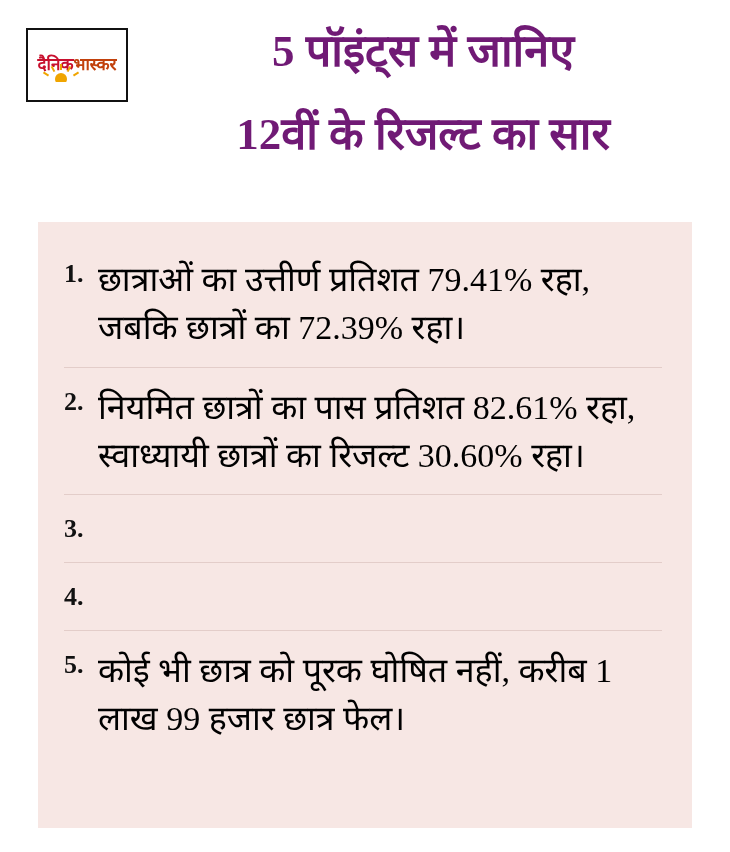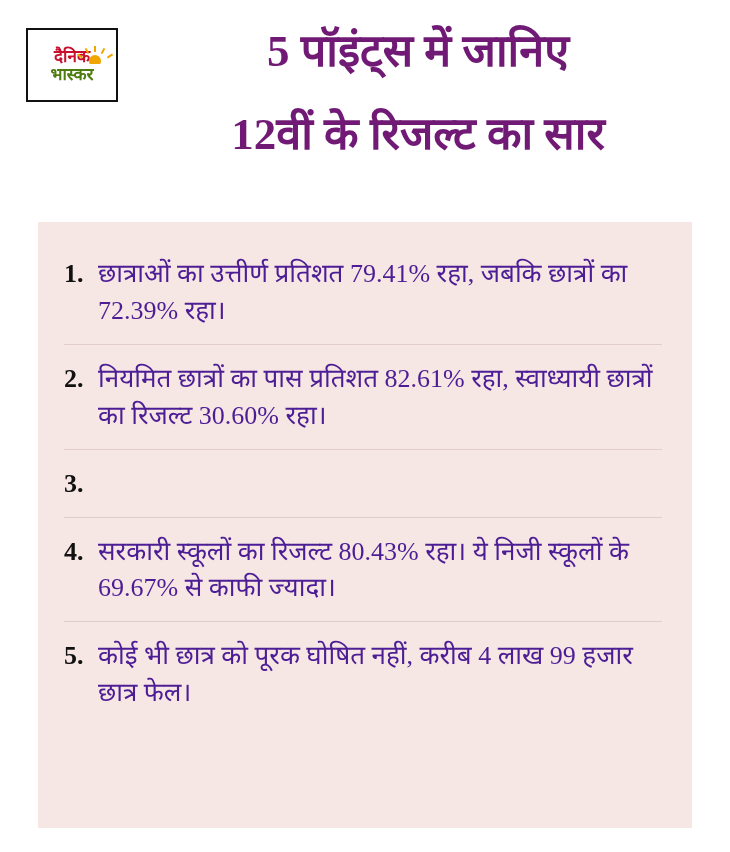--- a/index.html
+++ b/index.html
@@ -23,26 +23,25 @@
   }
 
   
   .header {
     display: flex;
     align-items: flex-start;
     padding: 22px 26px 0 26px;
     box-sizing: border-box;
   }
   .logo-box {
-    width: 92px;
+    width: 102px;
     height: 74px;
     border: 2px solid #111111;
     box-sizing: border-box;
     display: flex;
-    flex-direction: column;
     align-items: center;
     justify-content: center;
     flex: 0 0 auto;
     margin-top: 6px;
     background: #ffffff;
   }
   .logo-sun {
     width: 0;
     height: 0;
     position: relative;
@@ -52,21 +51,21 @@
   .logo-text-1 {
     font-size: 17px;
     font-weight: bold;
     color: #c8102e;
     line-height: 1.05;
     letter-spacing: 0px;
   }
   .logo-text-2 {
     font-size: 17px;
     font-weight: bold;
-    color: #4d7c0f;
+    color: #c2410c;
     line-height: 1.05;
     text-align: right;
   }
   .title-wrap {
     flex: 1 1 auto;
     padding-left: 14px;
     padding-top: 0;
   }
   .title-line {
     font-family: "Liberation Serif", "DejaVu Serif", serif;
@@ -104,23 +103,23 @@
     font-family: "Liberation Serif", "DejaVu Serif", serif;
     font-weight: bold;
     font-size: 26px;
     line-height: 1.42;
     color: #111111;
     flex: 0 0 auto;
     width: 34px;
   }
   .point-text {
     font-family: "Liberation Serif", "DejaVu Serif", serif;
-    font-size: 26px;
+    font-size: 34px;
     line-height: 1.42;
-    color: #4c1d95;
+    color: #000000;
     flex: 1 1 auto;
   }
 </style>
 </head>
 <body>
 
 <div class="card">
 
   <div class="header">
 
@@ -159,23 +158,22 @@
       <span class="point-num">2.</span>
       <span class="point-text">नियमित छात्रों का पास प्रतिशत 82.61% रहा, स्वाध्यायी छात्रों का रिजल्ट 30.60% रहा।</span>
     </div>
 
     <div class="point">
       <span class="point-num">3.</span>
     </div>
 
     <div class="point">
       <span class="point-num">4.</span>
-      <span class="point-text">सरकारी स्कूलों का रिजल्ट 80.43% रहा। ये निजी स्कूलों के 69.67% से काफी ज्यादा।</span>
     </div>
 
     <div class="point">
       <span class="point-num">5.</span>
-      <span class="point-text">कोई भी छात्र को पूरक घोषित नहीं, करीब 4 लाख 99 हजार छात्र फेल।</span>
+      <span class="point-text">कोई भी छात्र को पूरक घोषित नहीं, करीब 1 लाख 99 हजार छात्र फेल।</span>
     </div>
 
   </div>
 
 </div>
 
 </body></html>

